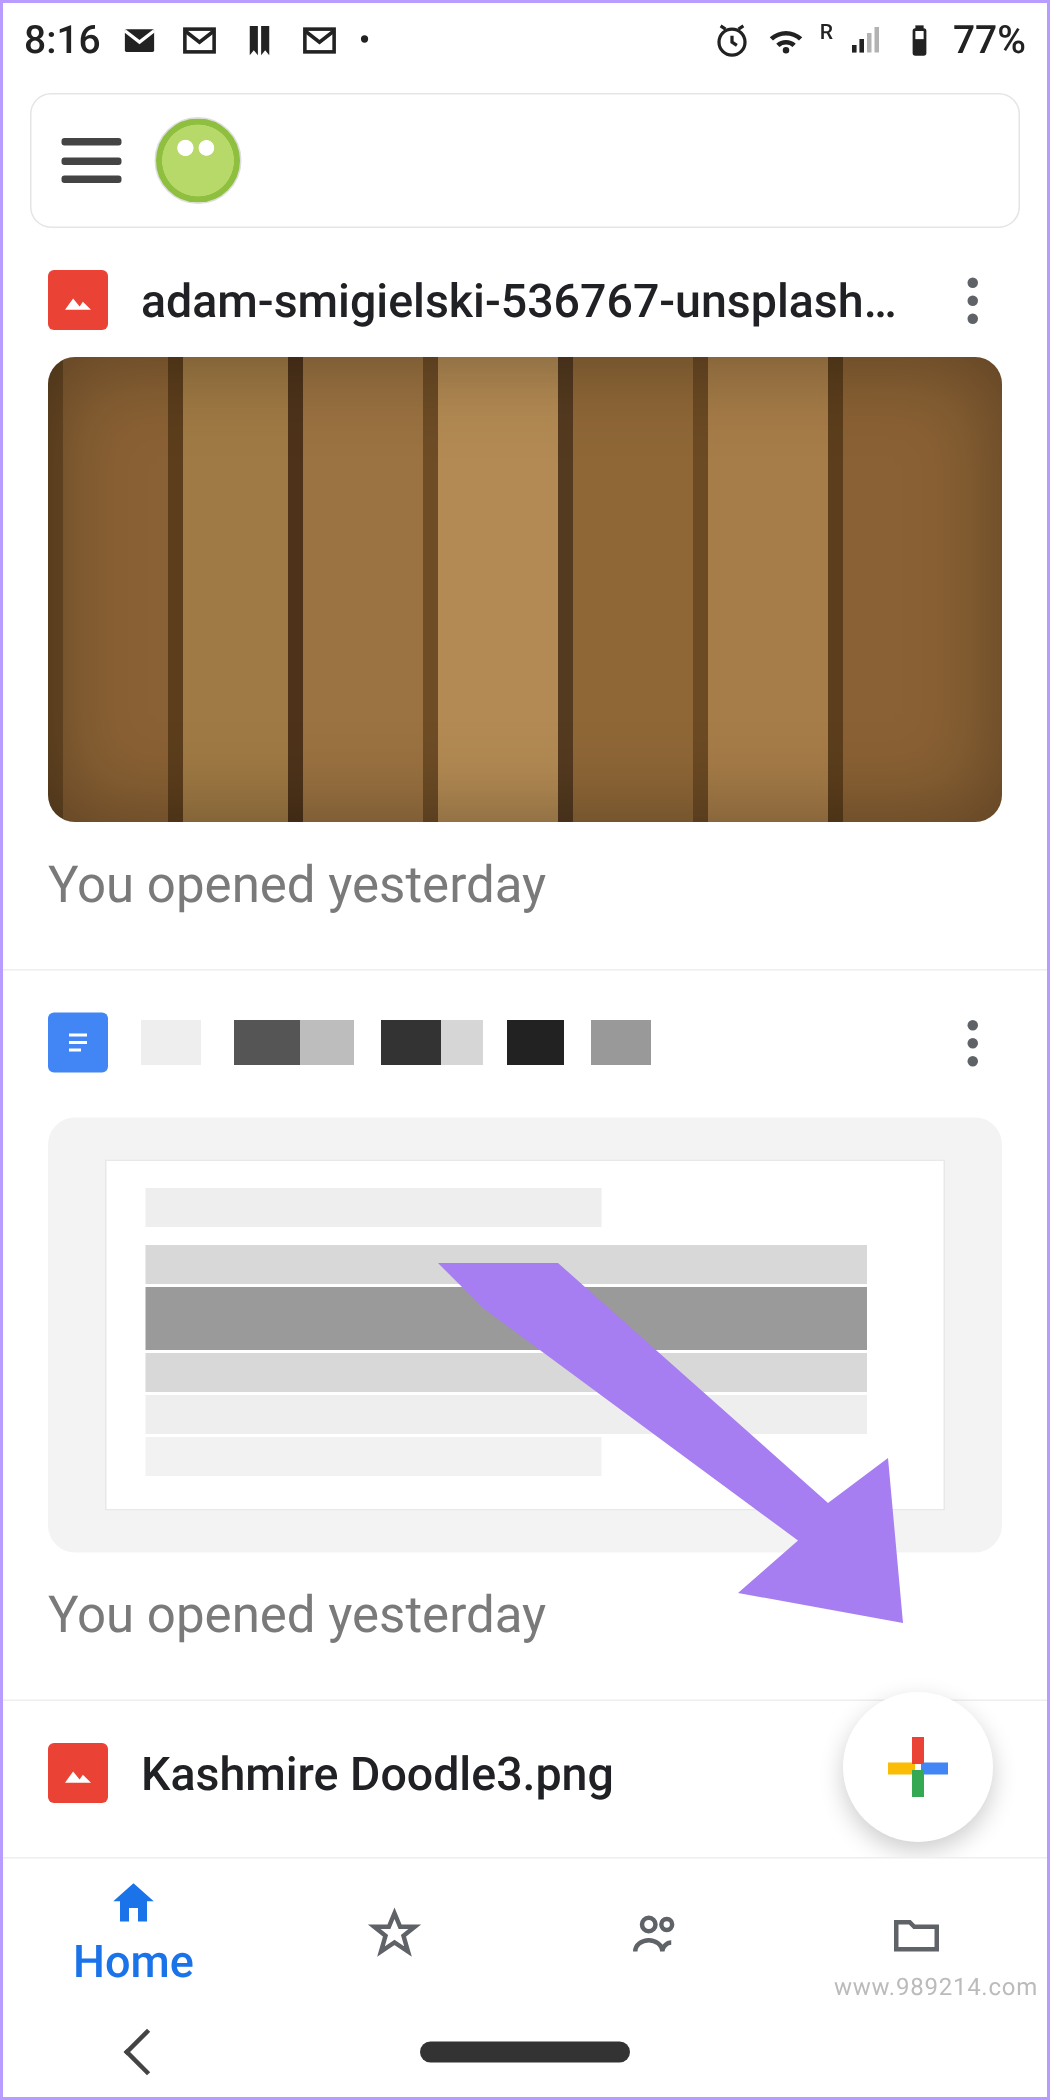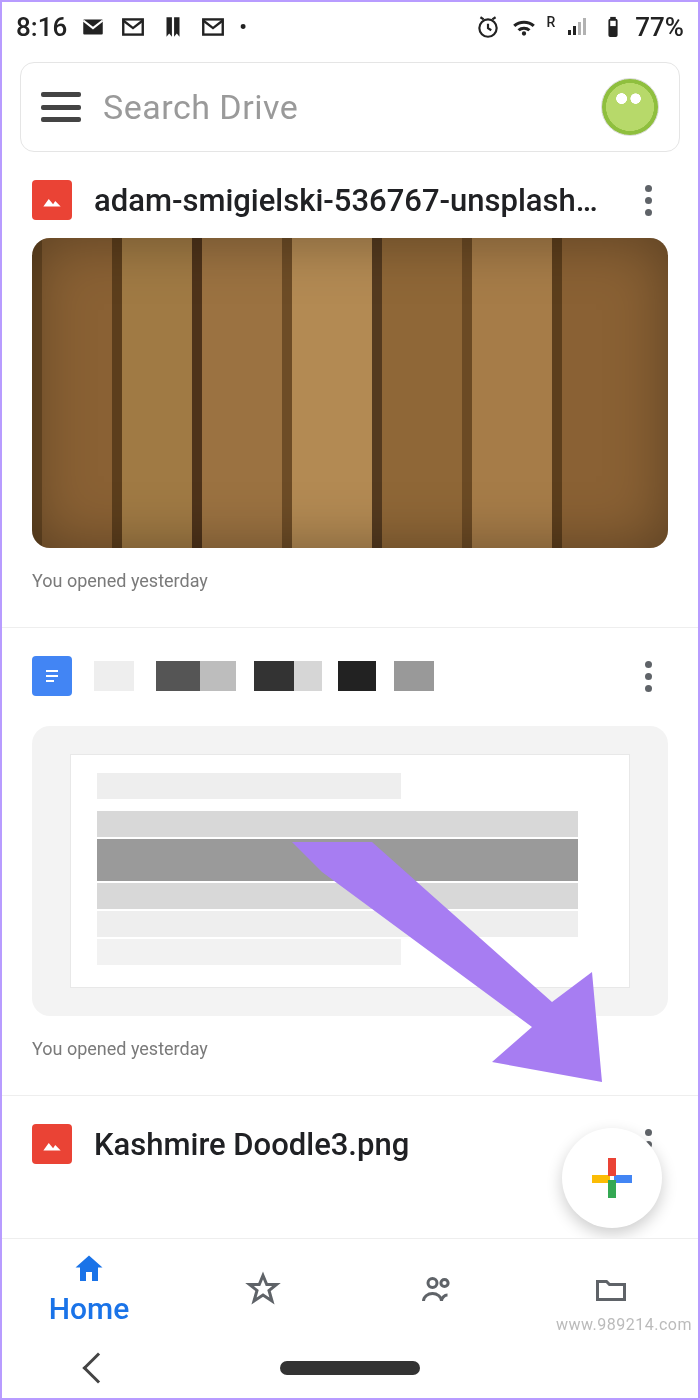--- a/index.html
+++ b/index.html
@@ -42,21 +42,21 @@
       #543a1f 340px 350px, #8f6737 350px 430px,
       #6b4a24 430px 440px, #a67c48 440px 520px,
       #5c3e1c 520px 530px, #8a6134 530px 640px);
     box-shadow: inset 0 0 60px rgba(0,0,0,0.35);
   }
   .thumb2 { margin:12px 30px 0 30px; height:290px; background:#f3f3f3; border-radius:18px; padding:28px 38px; }
   .doc-page { background:#fff; height:100%; border:1px solid #e8e8e8; padding:18px 26px 0 26px; position:relative; overflow:hidden; }
   .doc-row { height:26px; background:#d8d8d8; margin-bottom:2px; }
   .doc-row.dark { background:#9a9a9a; height:42px; }
 
-  .sub { padding: 22px 30px 26px 30px; font-size:18px; color:#7a7a7a; }
+  .sub { padding: 22px 30px 26px 30px; font-size:34px; color:#7a7a7a; }
   .divider { height:1px; background:#eee; margin: 2px 0 18px 0; }
 
   
   .fab { position:absolute; right:36px; bottom:170px; width:100px; height:100px; border-radius:50%; background:#fff; box-shadow:0 6px 16px rgba(0,0,0,0.2); display:flex; align-items:center; justify-content:center; }
   .plus { position:relative; width:40px; height:40px; }
   .plus .h,.plus .v { position:absolute; }
   .plus .h1 { left:0; top:17px; width:18px; height:8px; background:#fbbc05; }
   .plus .h2 { right:0; top:17px; width:18px; height:8px; background:#4285f4; }
   .plus .v1 { left:16px; top:0; width:8px; height:18px; background:#ea4335; }
   .plus .v2 { left:16px; bottom:0; width:8px; height:18px; background:#34a853; }
@@ -144,21 +144,20 @@
     </div>
   </div>
 
   <div class="search-row">
     <div class="search-bar">
       <div class="hamburger">
           <span></span>
           <span></span>
           <span></span>
         </div>
-      <div class="search-ph">Search Drive</div>
       <div class="avatar"></div>
     </div>
   </div>
 
   <div class="card">
     <div class="card-header">
       <div class="file-icon file-icon-img">
         <svg viewBox="0 0 24 24" width="26" height="26" fill="#fff">
             <path d="M4 18l5-7 4 5 2-3 5 5H4z"></path>
           </svg>

